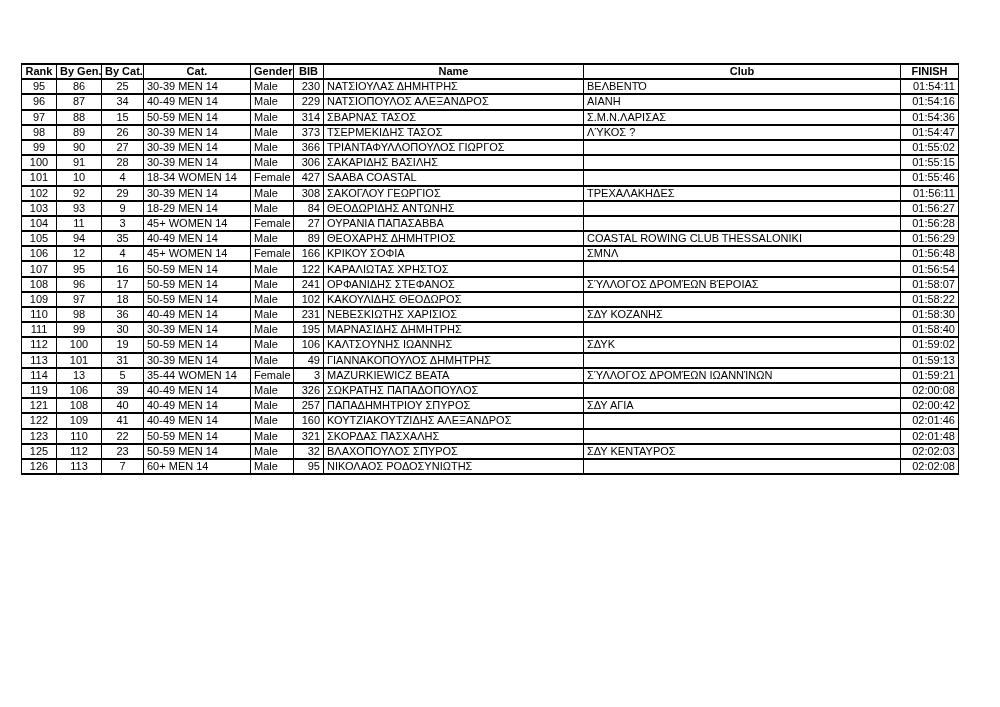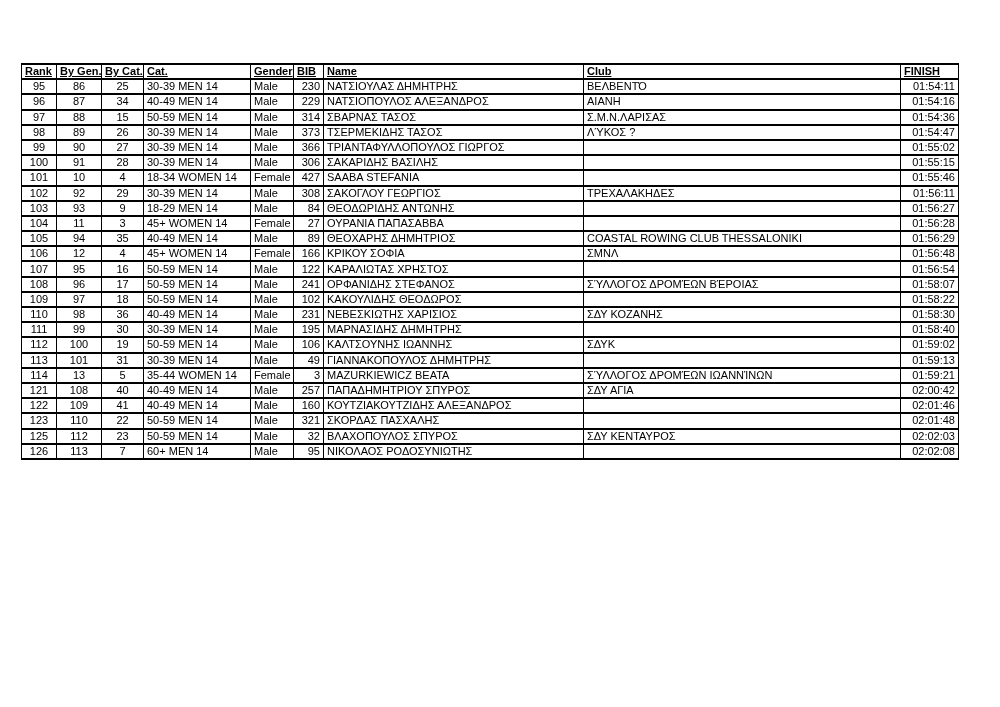--- a/index.html
+++ b/index.html
@@ -35,22 +35,21 @@
     font-size: 11px;
     line-height: 13px;
     height: 15.2px;
     padding: 0 3px;
     white-space: nowrap;
     overflow: hidden;
     vertical-align: middle;
   }
   table.results th {
     font-weight: bold;
-    text-align: left;
-    text-decoration: underline;
+    text-align: center;
   }
   
   .al-c { text-align: center; }
   .al-l { text-align: left; }
   .al-r { text-align: right; }
   th.al-c { text-align: center; }
 </style>
 </head>
 <body>
 
@@ -147,21 +146,21 @@
       <td class="al-l"></td>
       <td class="al-r">01:55:15</td>
     </tr>
         <tr>
       <td class="al-c">101</td>
       <td class="al-c">10</td>
       <td class="al-c">4</td>
       <td class="al-l">18-34 WOMEN 14</td>
       <td class="al-l">Female</td>
       <td class="al-r">427</td>
-      <td class="al-l">SAABA STEFANIA</td>
+      <td class="al-l">SAABA COASTAL</td>
       <td class="al-l"></td>
       <td class="al-r">01:55:46</td>
     </tr>
         <tr>
       <td class="al-c">102</td>
       <td class="al-c">92</td>
       <td class="al-c">29</td>
       <td class="al-l">30-39 MEN 14</td>
       <td class="al-l">Male</td>
       <td class="al-r">308</td>
@@ -295,20 +294,31 @@
       <td class="al-c">13</td>
       <td class="al-c">5</td>
       <td class="al-l">35-44 WOMEN 14</td>
       <td class="al-l">Female</td>
       <td class="al-r">3</td>
       <td class="al-l">MAZURKIEWICZ BEATA</td>
       <td class="al-l">ΣΎΛΛΟΓΟΣ ΔΡΟΜΈΩΝ ΙΩΑΝΝΊΝΩΝ</td>
       <td class="al-r">01:59:21</td>
     </tr>
         <tr>
+      <td class="al-c">119</td>
+      <td class="al-c">106</td>
+      <td class="al-c">39</td>
+      <td class="al-l">40-49 MEN 14</td>
+      <td class="al-l">Male</td>
+      <td class="al-r">326</td>
+      <td class="al-l">ΣΩΚΡΑΤΗΣ ΠΑΠΑΔΟΠΟΥΛΟΣ</td>
+      <td class="al-l"></td>
+      <td class="al-r">02:00:08</td>
+    </tr>
+        <tr>
       <td class="al-c">121</td>
       <td class="al-c">108</td>
       <td class="al-c">40</td>
       <td class="al-l">40-49 MEN 14</td>
       <td class="al-l">Male</td>
       <td class="al-r">257</td>
       <td class="al-l">ΠΑΠΑΔΗΜΗΤΡΙΟΥ ΣΠΥΡΟΣ</td>
       <td class="al-l">ΣΔΥ ΑΓΙΑ</td>
       <td class="al-r">02:00:42</td>
     </tr>

